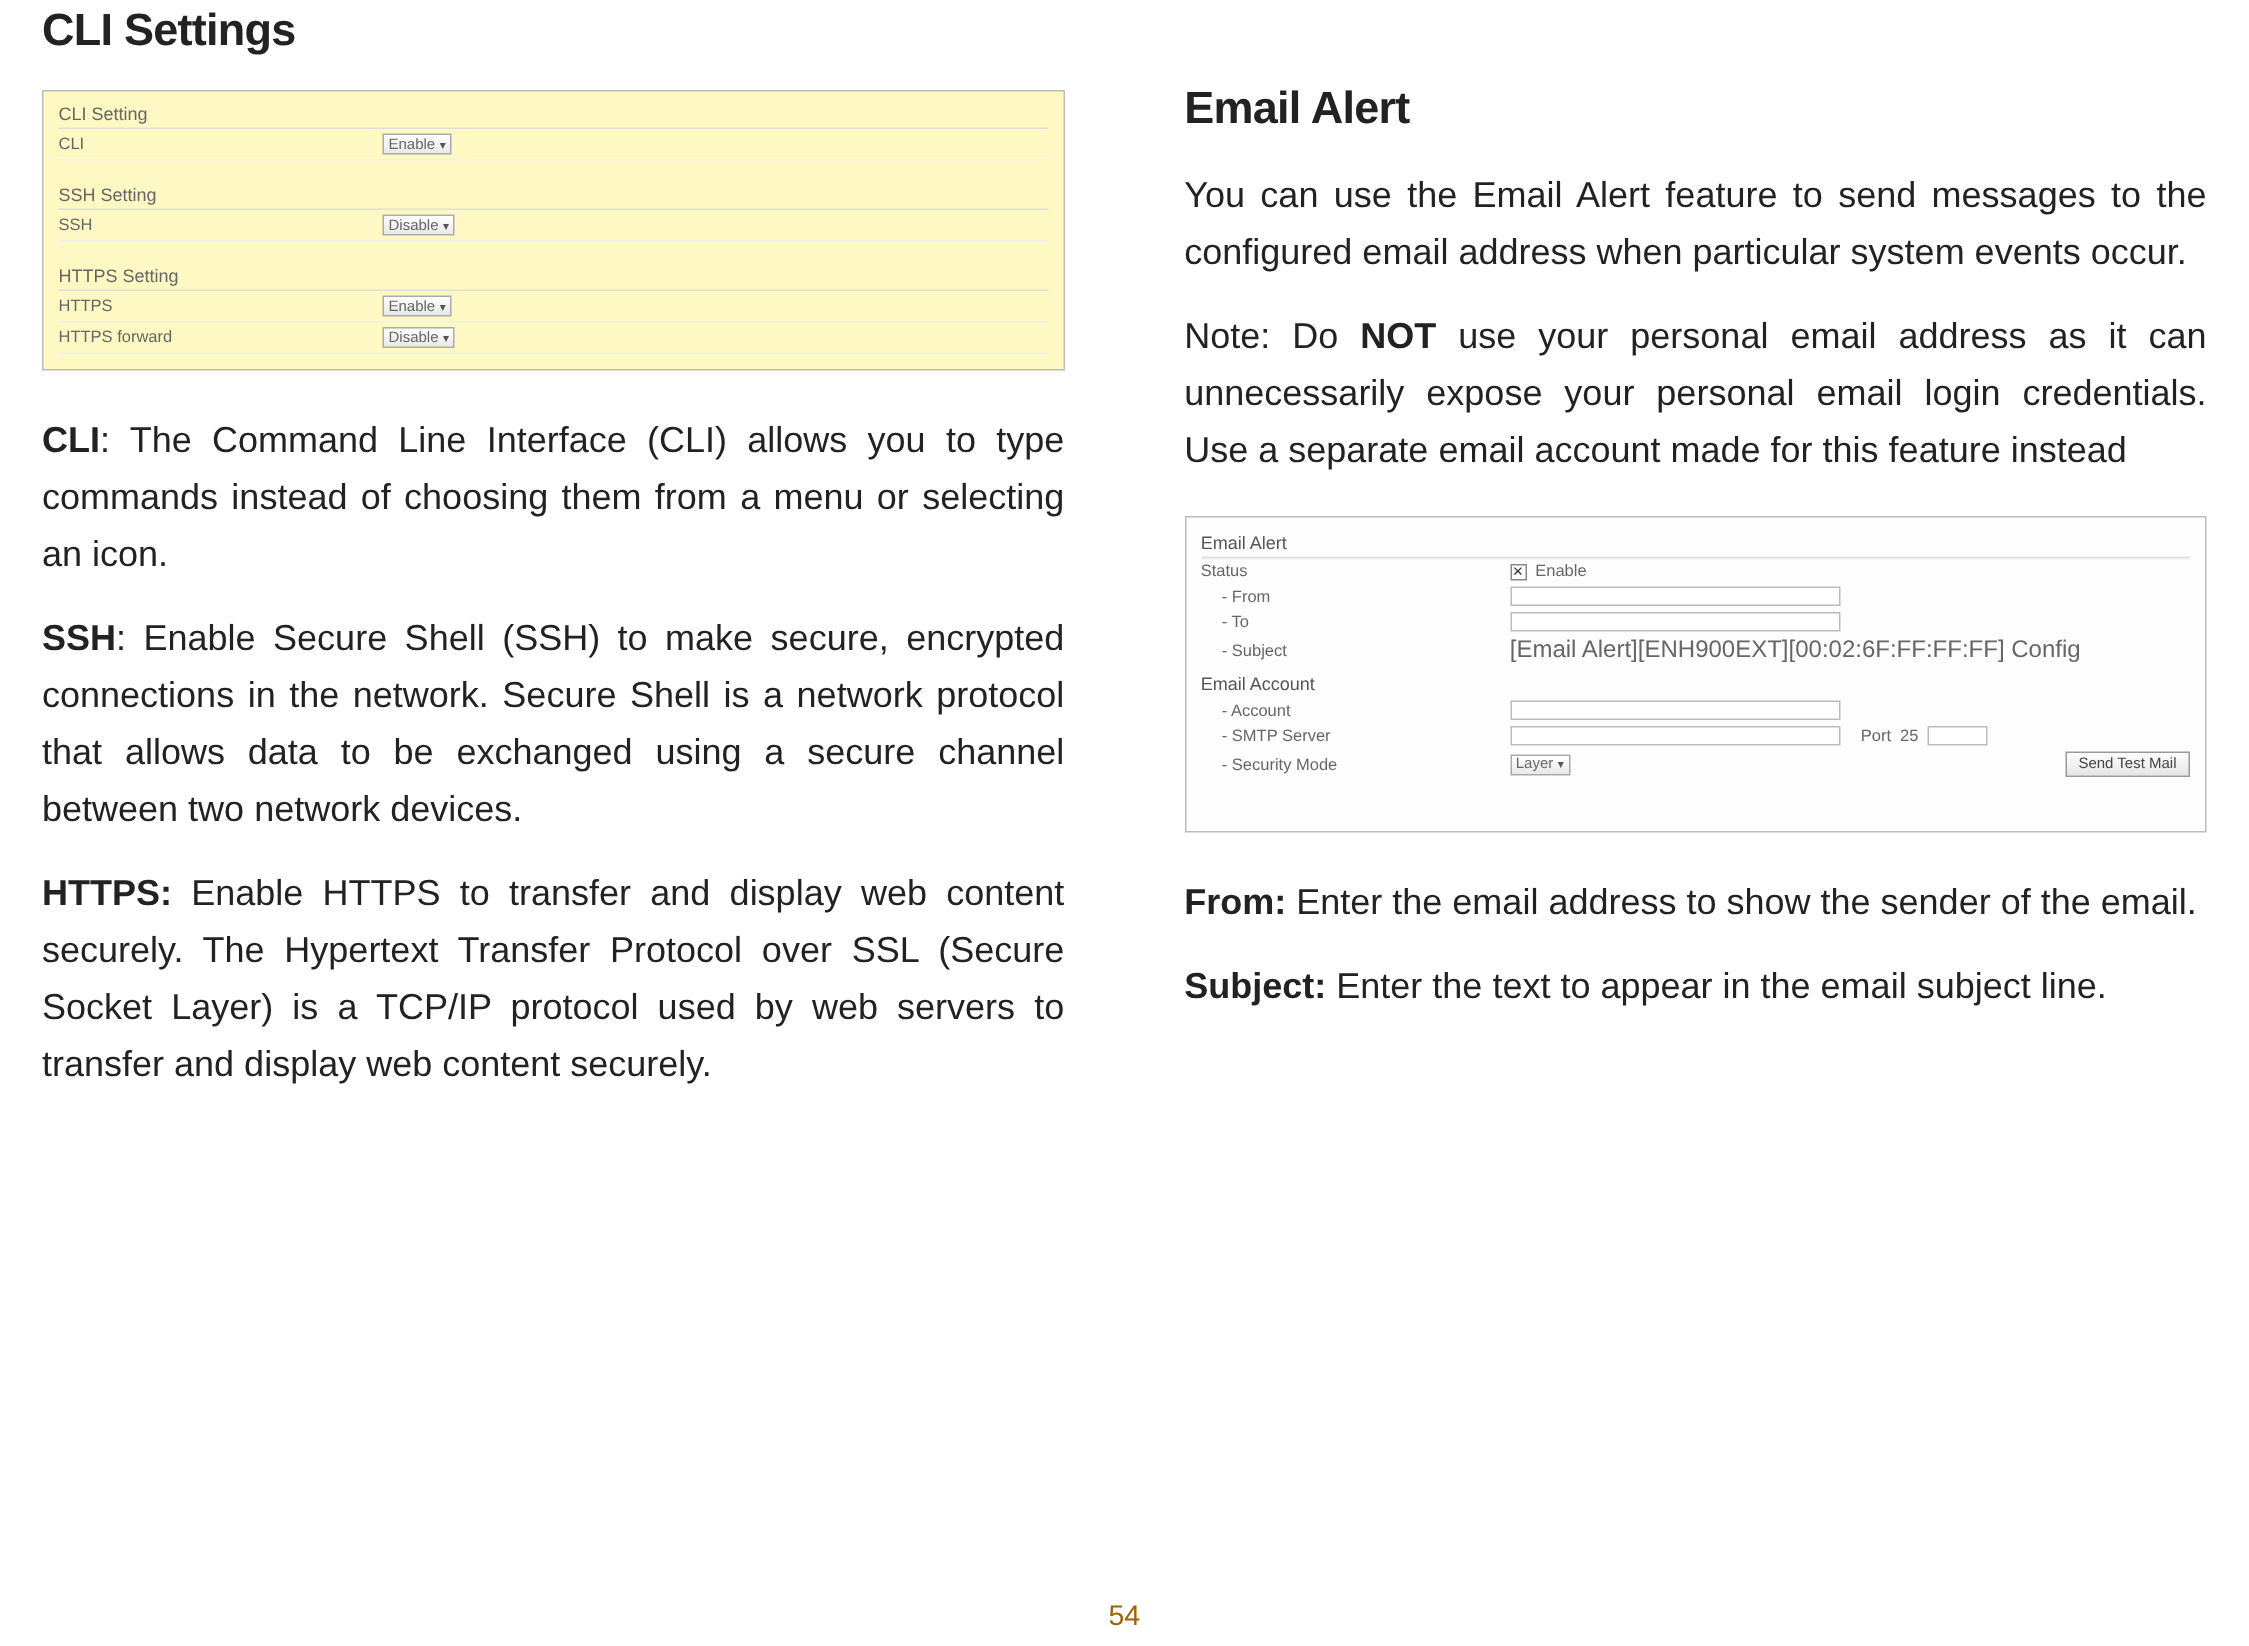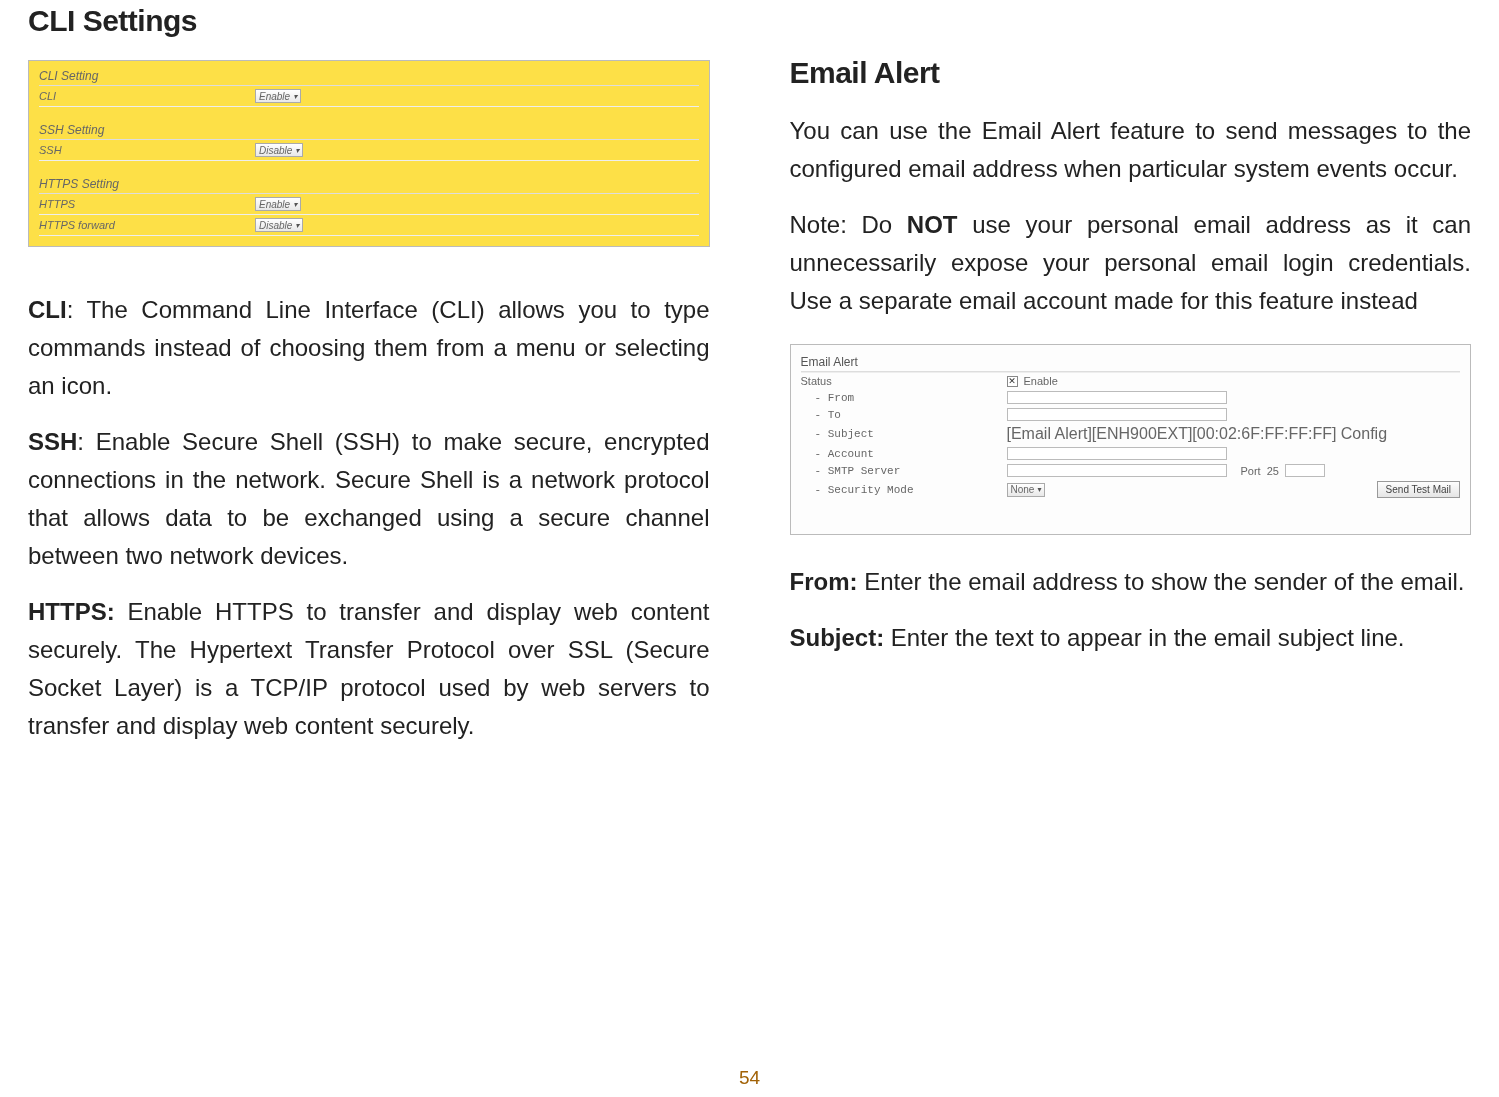--- a/index.html
+++ b/index.html
@@ -38,24 +38,23 @@
   }
   .body-text {
     font-size: 24px;
     line-height: 38px;
     text-align: justify;
     margin-bottom: 18px;
   }
   .bold { font-weight: 700; }
   .figure {
     border: 1px solid #bbb;
-    background: #fde047;
+    background: #fef9c3;
     width: 100%;
-    margin-bottom: 44px;
-    font-style: italic;
+    margin-bottom: 28px;
   }
   .figure-inner { padding: 4px 10px 10px 10px; }
   .sect-title {
     font-size: 12px;
     color: #666;
     padding: 4px 0 2px 0;
     border-bottom: 1px solid #ddd;
   }
   .row {
     display: flex;
@@ -108,21 +107,21 @@
   }
   .fig2-row {
     display: flex;
     align-items: center;
     font-size: 11px;
     color: #666;
     padding: 2px 0;
     gap: 6px;
   }
   .fig2-row .label { flex: 0 0 200px; }
-  .fig2-row .label.indent { padding-left: 14px; font-family: Liberation Mono, monospace; }
+  .fig2-row .label.indent { padding-left: 14px; }
   .fig2-hdr {
     font-size: 12px;
     color: #555;
     padding: 4px 0 2px 0;
   }
   .fig2-hdr.underline { border-bottom: 1px solid #ddd; }
   .subject-text {
     font-size: 16px;
     color: #666;
   }
@@ -229,35 +228,36 @@
           <span class="textfield"></span>
         </div>
         <div class="fig2-row">
           <span class="label indent">- To</span>
           <span class="textfield"></span>
         </div>
         <div class="fig2-row">
           <span class="label indent">- Subject</span>
           <span class="subject-text">[Email Alert][ENH900EXT][00:02:6F:FF:FF:FF] Config</span>
         </div>
+        <div class="fig2-hdr">Email Account</div>
         <div class="fig2-row">
           <span class="label indent">- Account</span>
           <span class="textfield"></span>
         </div>
         <div class="fig2-row">
           <span class="label indent">- SMTP Server</span>
           <span class="textfield"></span>
           <span class="port-label">Port</span>
           <span style="font-size:11px;color:#666;">25</span>
           <span class="textfield sm"></span>
         </div>
         <div class="fig2-row">
           <span class="label indent">- Security Mode</span>
           <span class="select">
-            <span>None</span>
+            <span>Layer</span>
             <span class="chev">▾</span>
           </span>
           <span class="push-right">
             <button class="btn">Send Test Mail</button>
           </span>
         </div>
       </div>
     </div>
 
     <p class="body-text">

